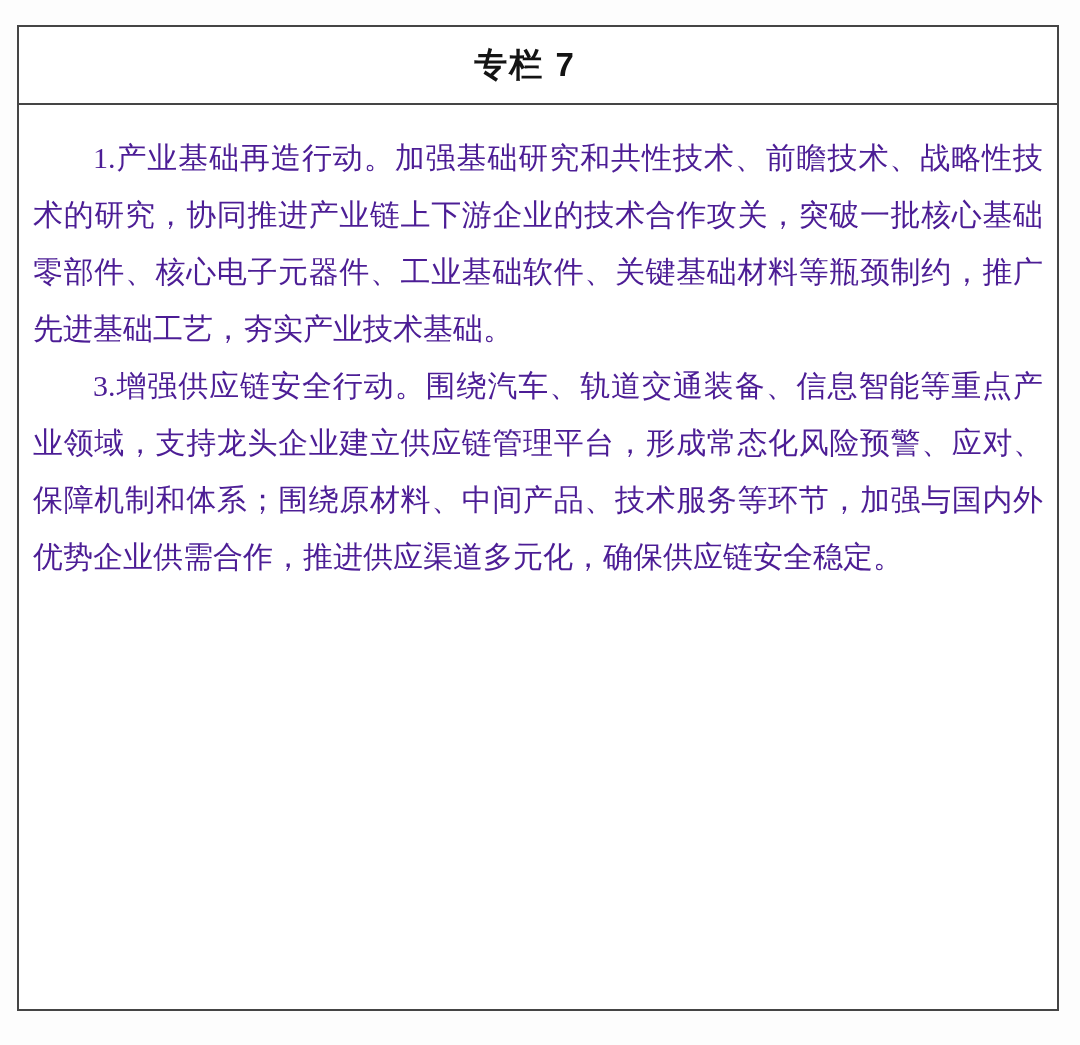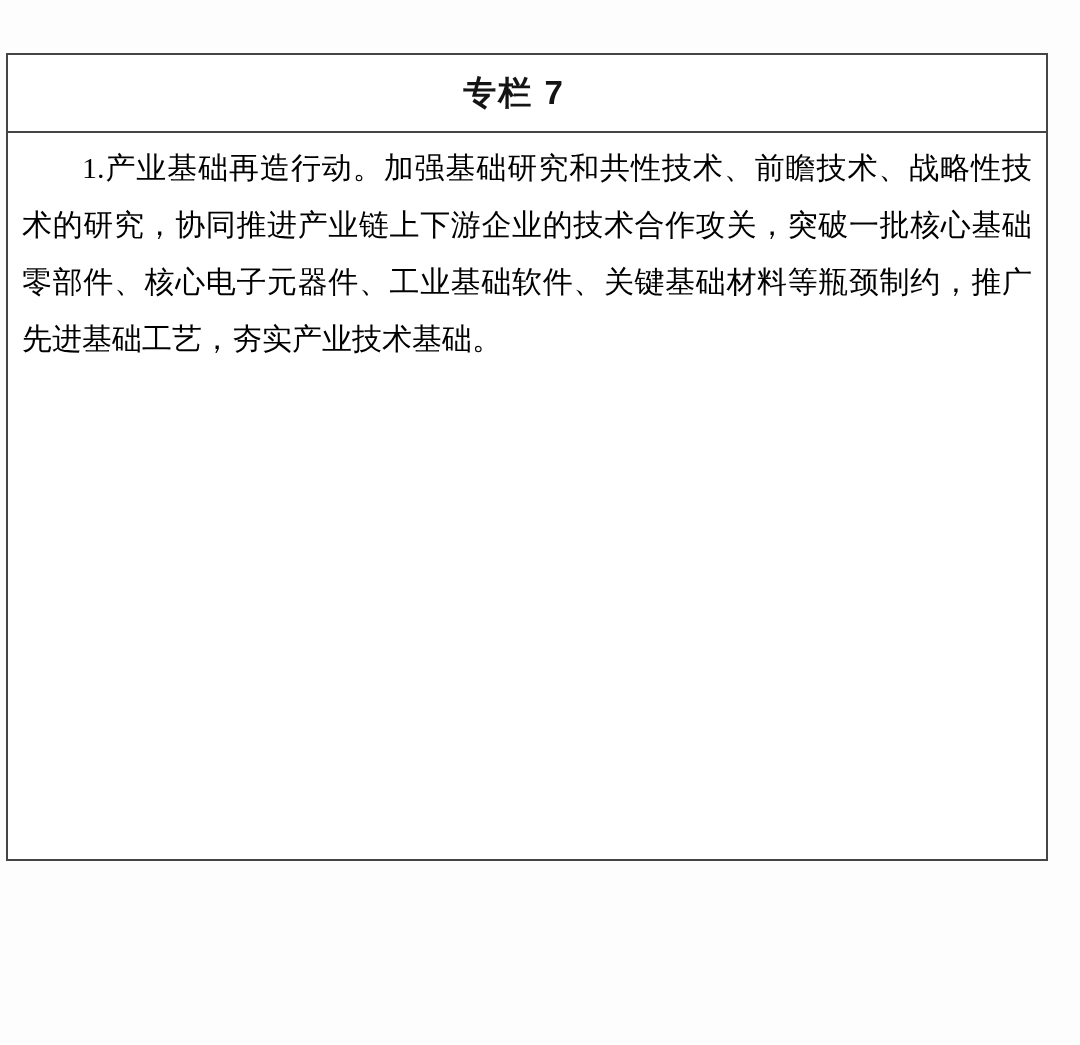--- a/index.html
+++ b/index.html
@@ -8,61 +8,61 @@
   }
   body {
     width: 1080px;
     height: 1045px;
     background: #fdfdfd;
     position: relative;
     font-family: "Liberation Serif", "DejaVu Serif", serif;
   }
   .panel {
     position: absolute;
-    left: 6px;
+    left: 17px;
     top: 25px;
     width: 1042px;
-    height: 808px;
+    height: 986px;
     background: #ffffff;
     border: 2px solid #454545;
     box-sizing: border-box;
     overflow: hidden;
-    margin-top: 28px;
   }
   .panel-header {
     height: 76px;
     border-bottom: 2px solid #454545;
     display: flex;
     align-items: center;
     justify-content: center;
     font-family: "Liberation Sans", "DejaVu Sans", sans-serif;
     font-weight: 700;
     font-size: 33px;
     color: #141414;
     letter-spacing: 2px;
   }
   .panel-header .panel-label {
     margin-right: 26px;
   }
   .panel-body {
-    padding: 6px 14px 0 14px;
+    padding: 24px 14px 0 14px;
     font-size: 30px;
     line-height: 57px;
-    color: #000000;
+    color: #4c1d95;
     text-align: justify;
     text-justify: inter-ideograph;
   }
   .panel-body p {
     margin: 0;
     text-indent: 2em;
   }
 </style>
 </head>
 <body>
 
 <div class="panel">
   <div class="panel-header">
     <span class="panel-label">专栏 7</span>
   </div>
   <div class="panel-body">
     <p>1.产业基础再造行动。加强基础研究和共性技术、前瞻技术、战略性技术的研究，协同推进产业链上下游企业的技术合作攻关，突破一批核心基础零部件、核心电子元器件、工业基础软件、关键基础材料等瓶颈制约，推广先进基础工艺，夯实产业技术基础。</p>
+    <p>3.增强供应链安全行动。围绕汽车、轨道交通装备、信息智能等重点产业领域，支持龙头企业建立供应链管理平台，形成常态化风险预警、应对、保障机制和体系；围绕原材料、中间产品、技术服务等环节，加强与国内外优势企业供需合作，推进供应渠道多元化，确保供应链安全稳定。</p>
   </div>
 </div>
 
 </body></html>

